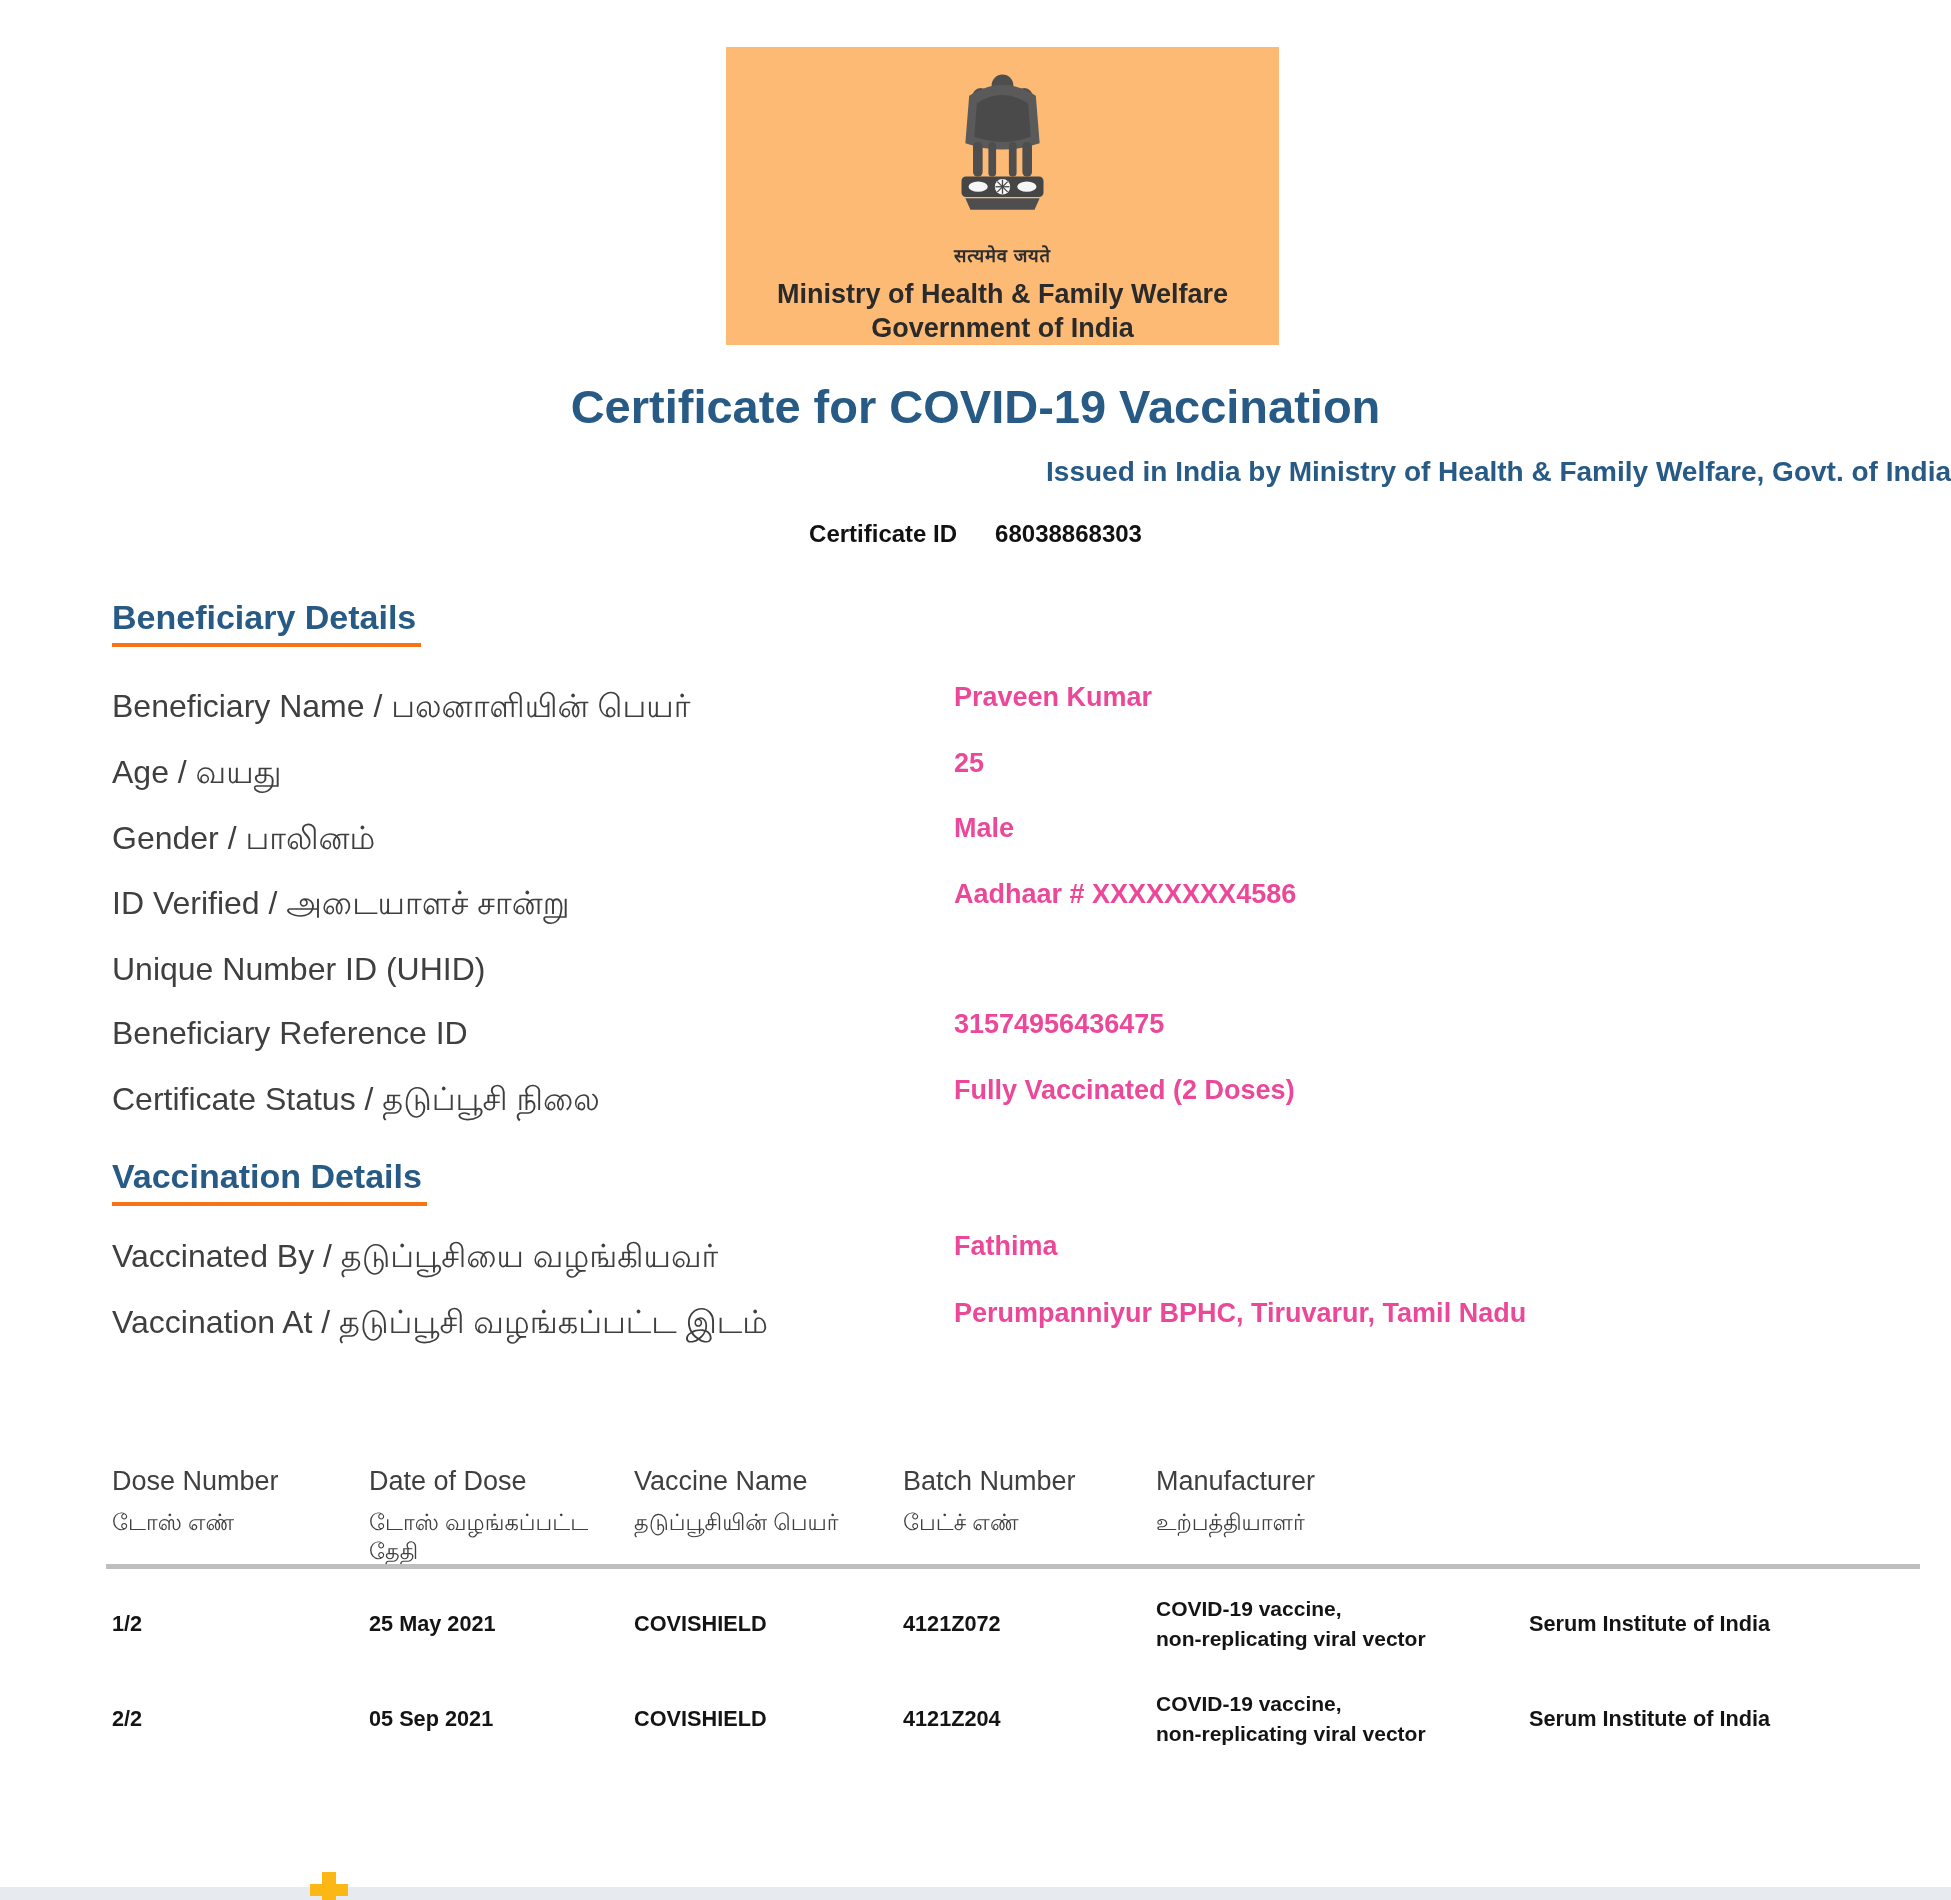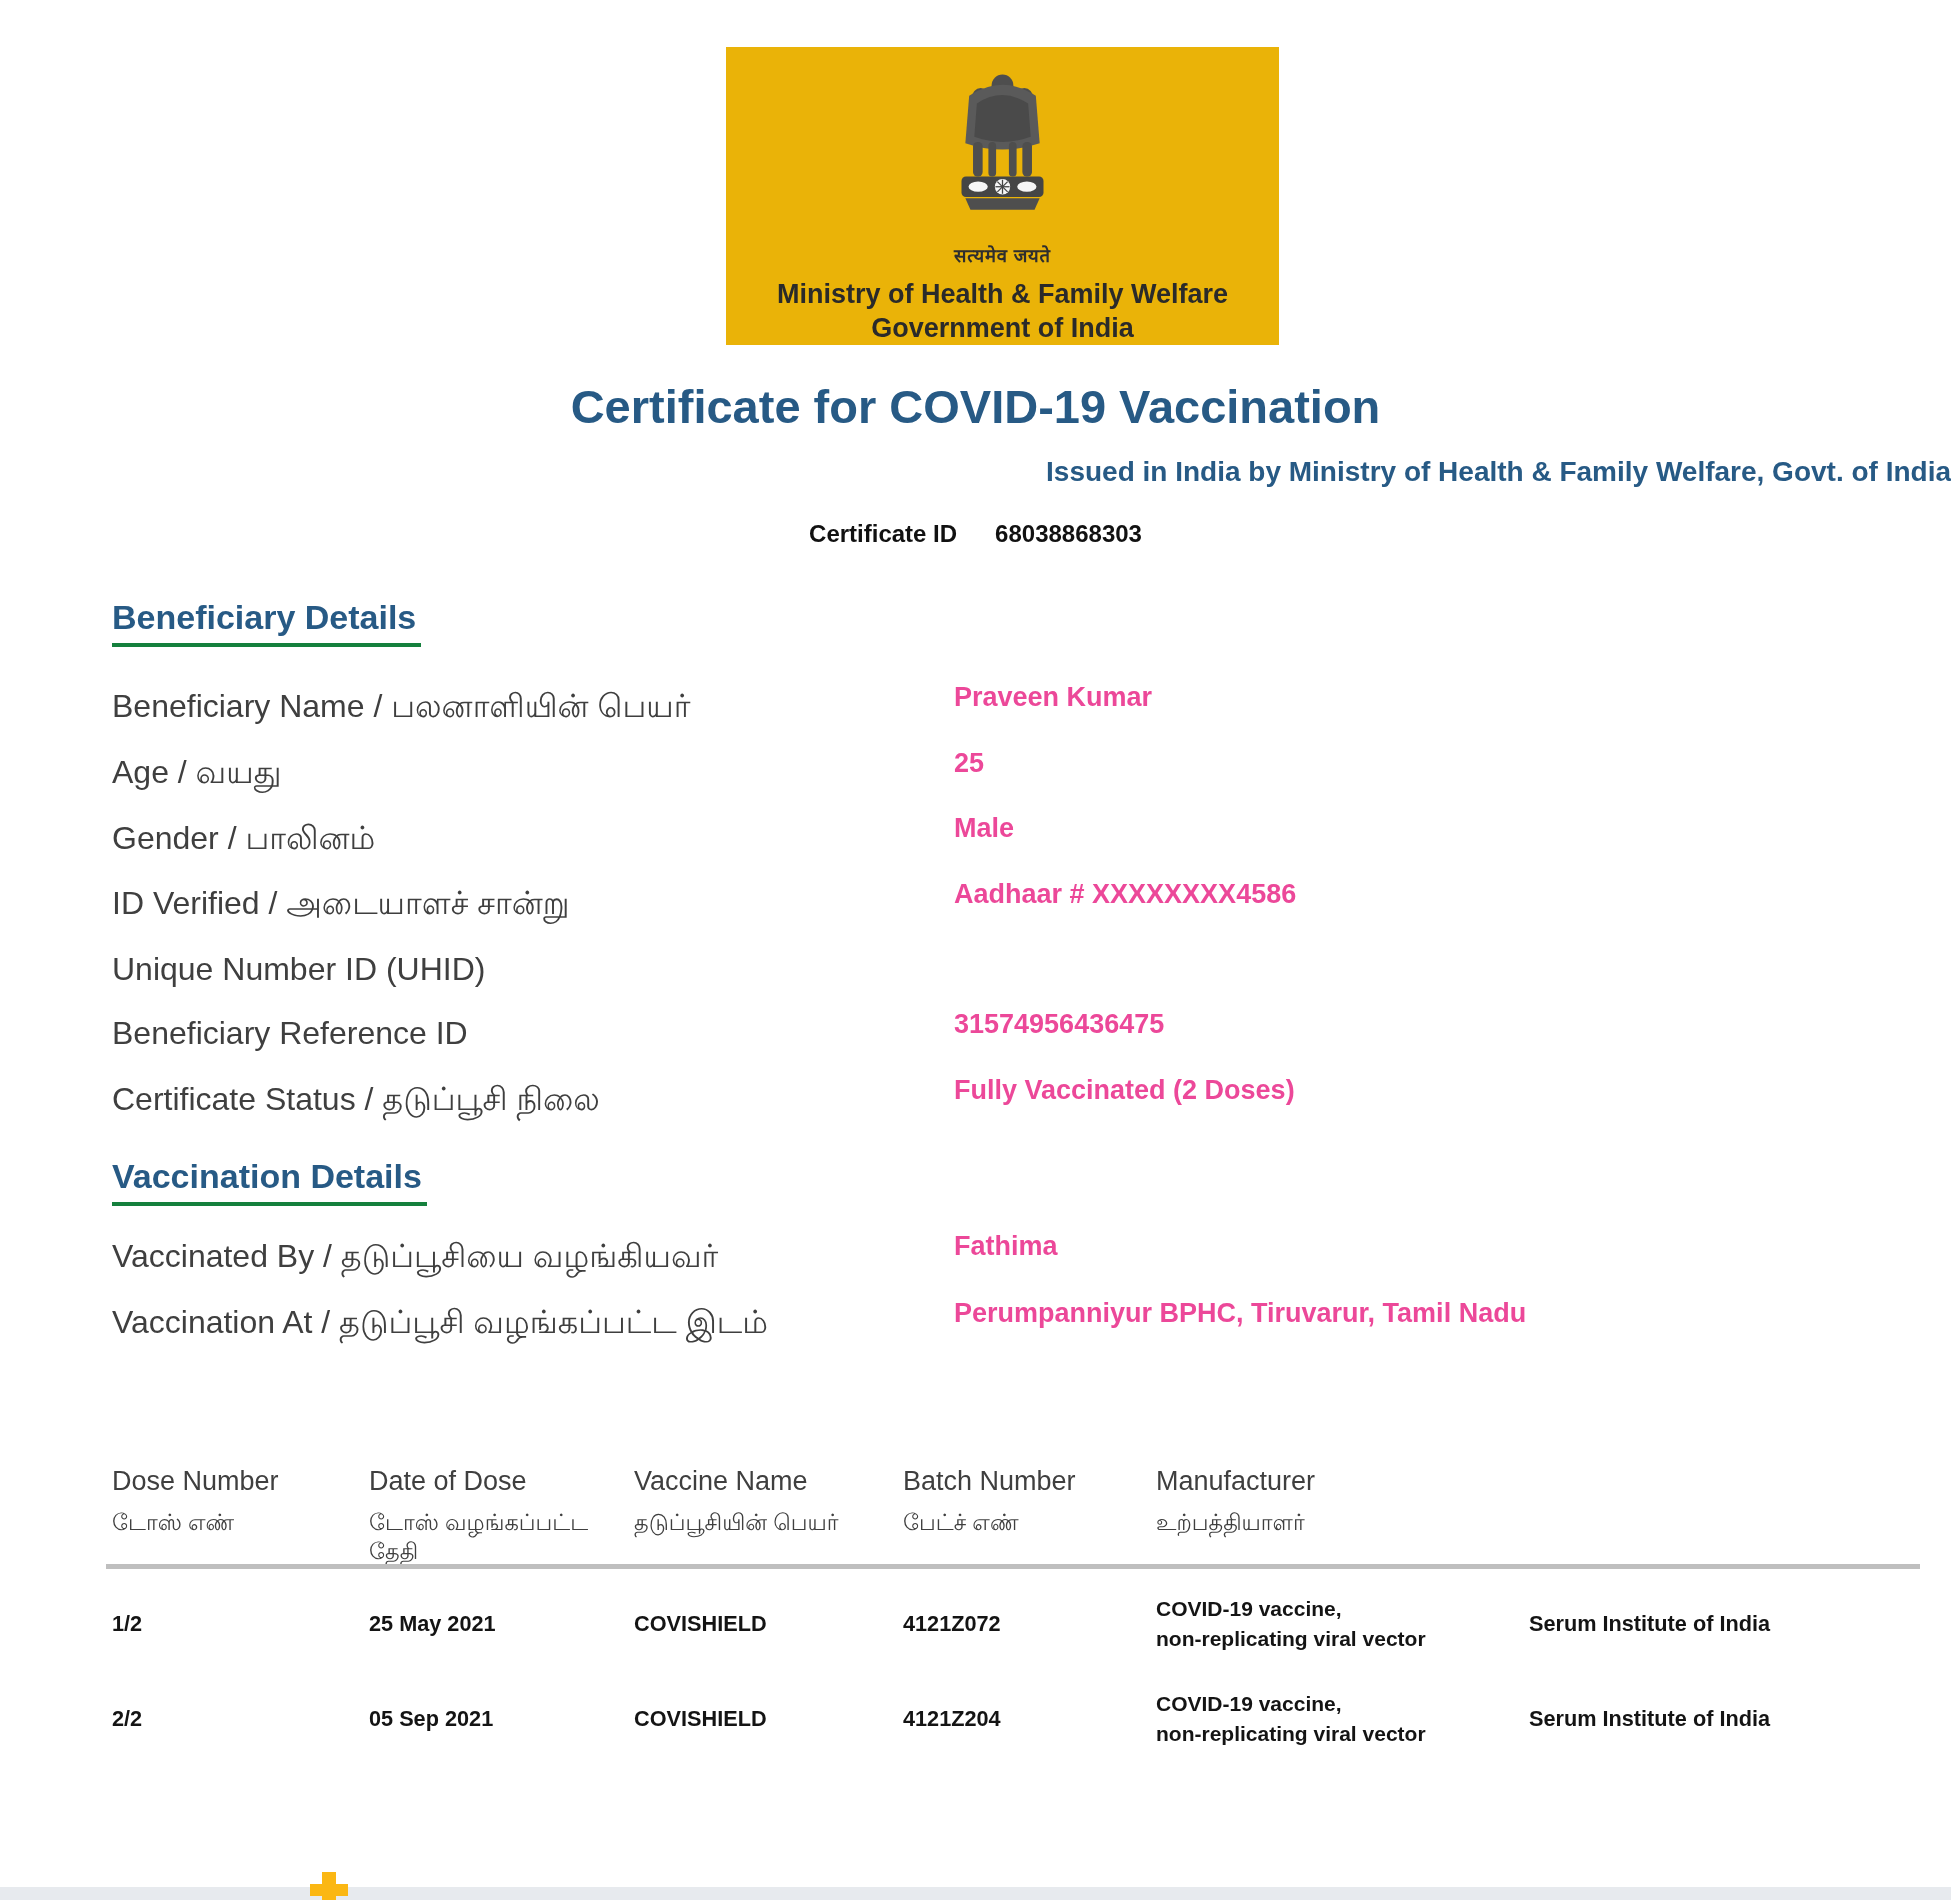--- a/index.html
+++ b/index.html
@@ -9,21 +9,21 @@
     overflow: hidden;
     background: #ffffff;
     font-family: "Liberation Sans", sans-serif;
     color: #1b1b1b;
   }
   .abs { position: absolute; }
 
   
   .emblem-box {
     left: 726px; top: 47px; width: 553px; height: 298px;
-    background: #eab308;
+    background: #fdba74;
     text-align: center;
     padding-top: 17.6px;
     box-sizing: border-box;
   }
   .motto {
     font-size: 18.4px; font-weight: bold; color: #2e2e2e;
     margin-top: 1.6px; letter-spacing: 0.8px;
   }
   .ministry {
     font-size: 27px; font-weight: bold; color: #2a2a2a;
@@ -49,21 +49,21 @@
     left: 0; top: 520px; width: 1951px;
     text-align: center;
     font-size: 24px; font-weight: bold; color: #111111;
   }
   .certid .certid-value { margin-left: 38px; }
 
   
   .section-heading {
     font-size: 34px; font-weight: bold;
     color: #275a85;
-    border-bottom: 4px solid #15803d;
+    border-bottom: 4px solid #f97316;
     padding-bottom: 5.6px; padding-right: 4.8px;
     display: inline-block;
     margin: 0;
   }
 
   
   .field-label {
     left: 112px; width: 802px;
     font-size: 32px; color: #3f3f3f;
   }

